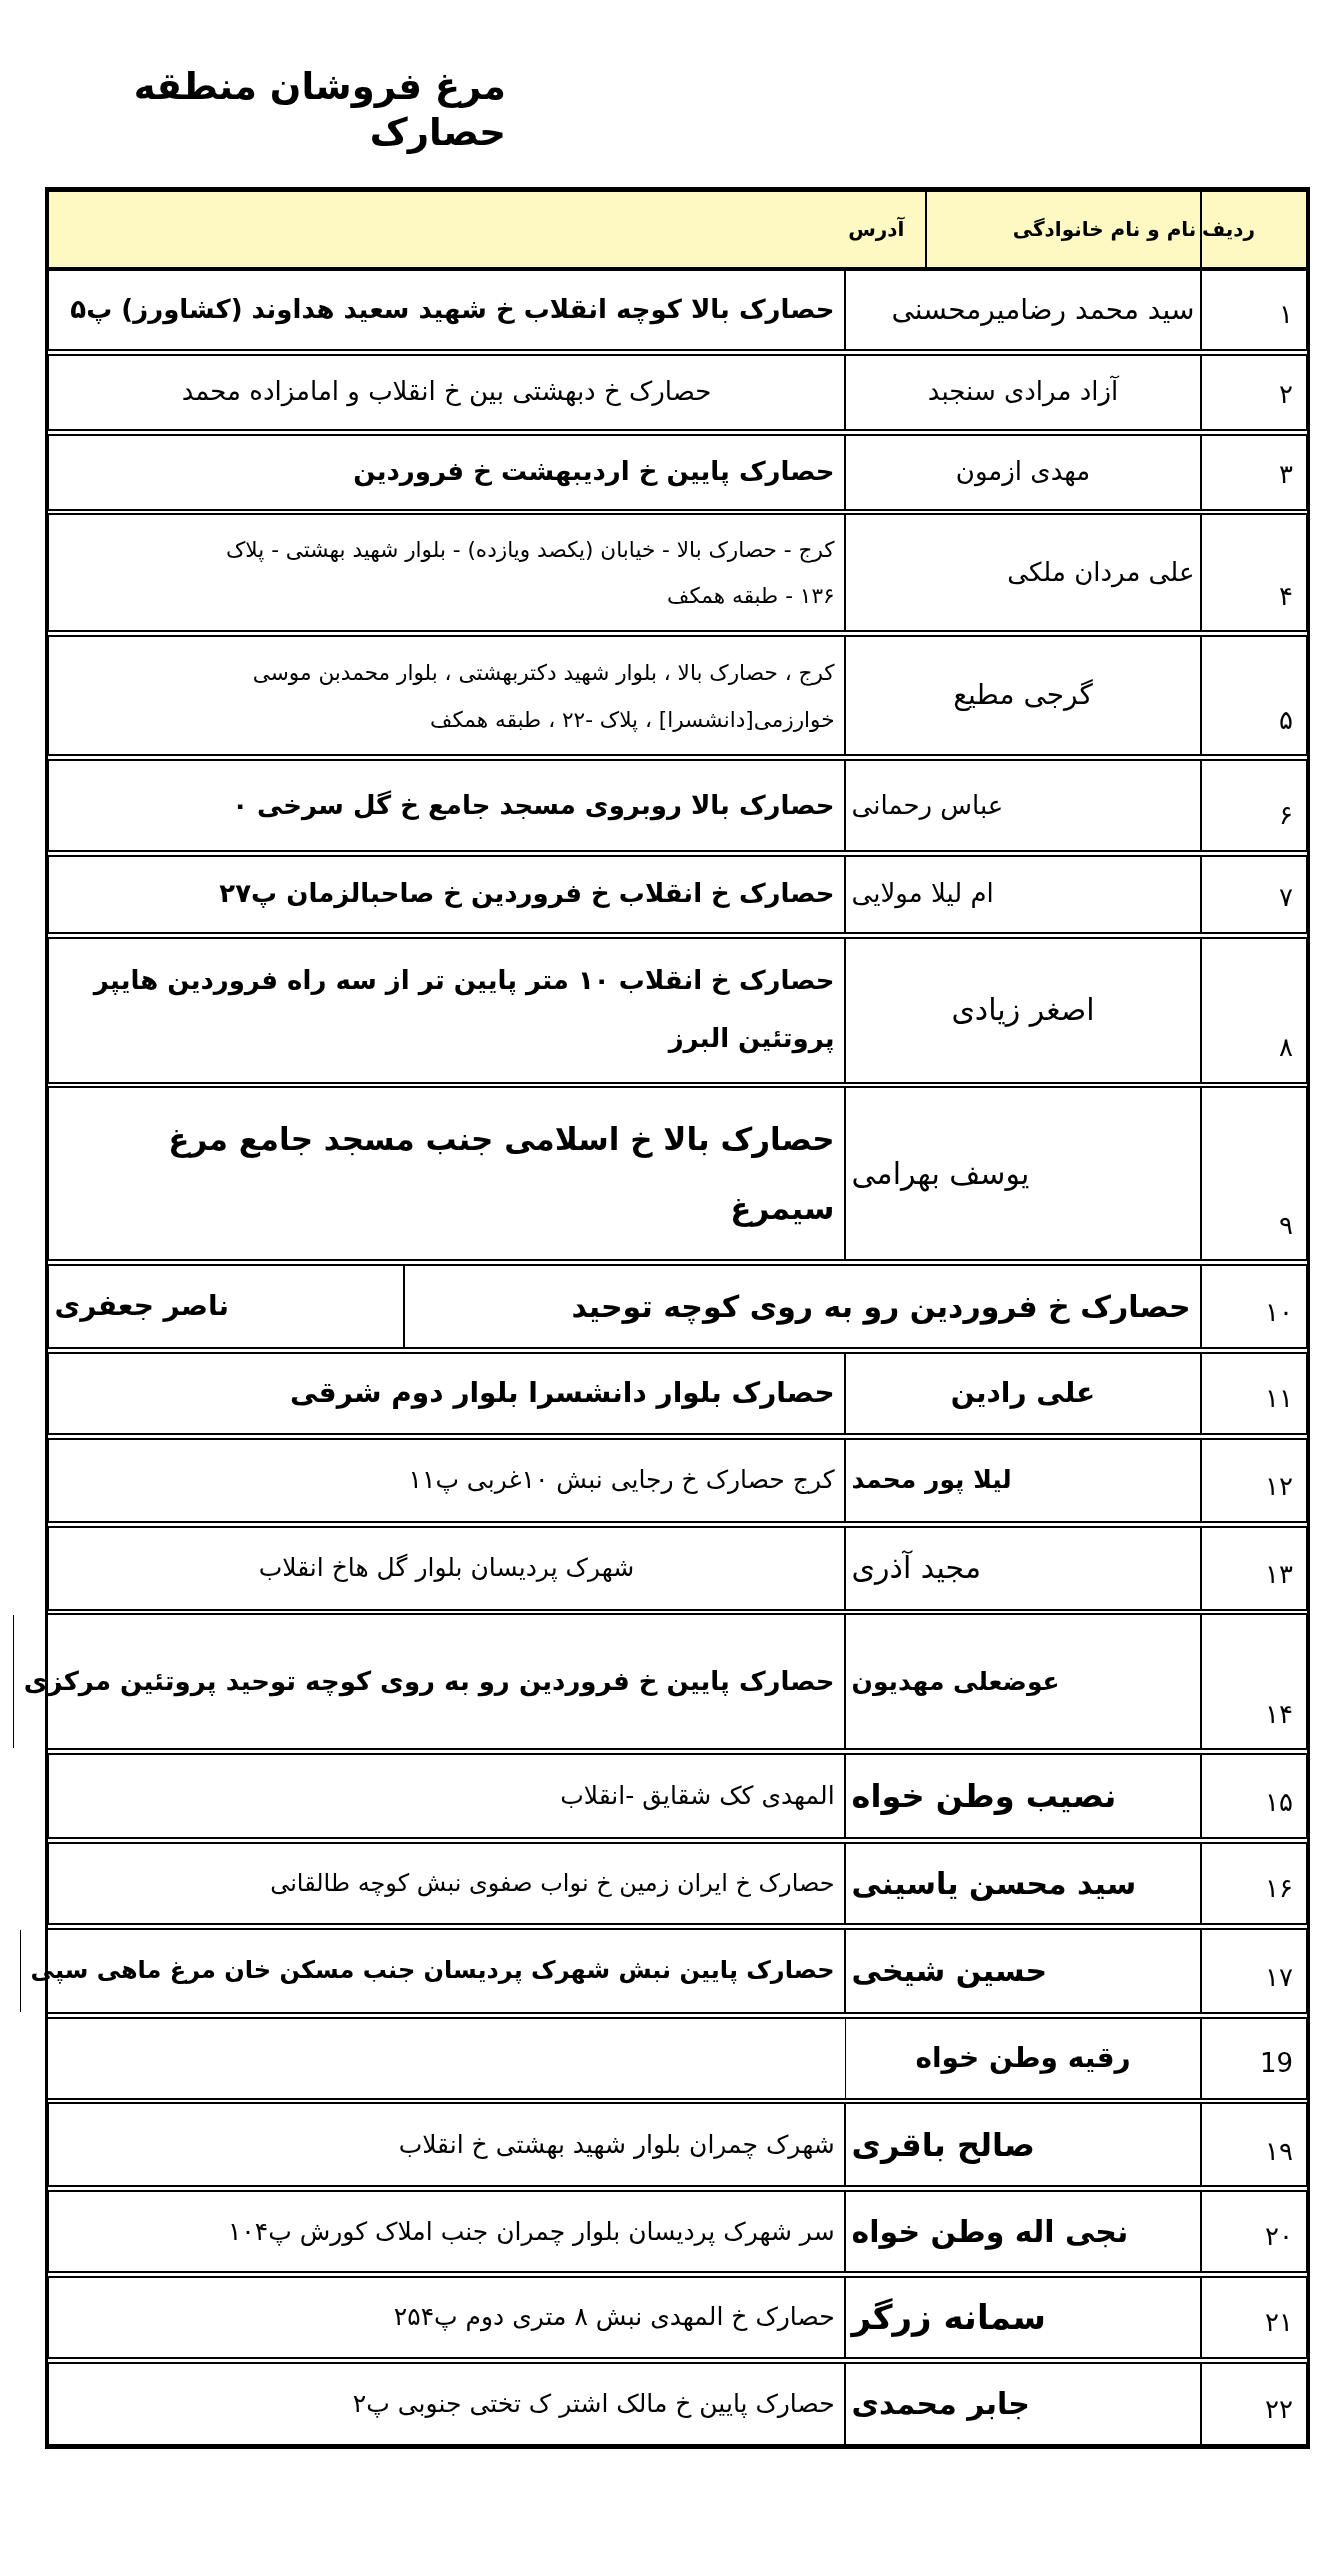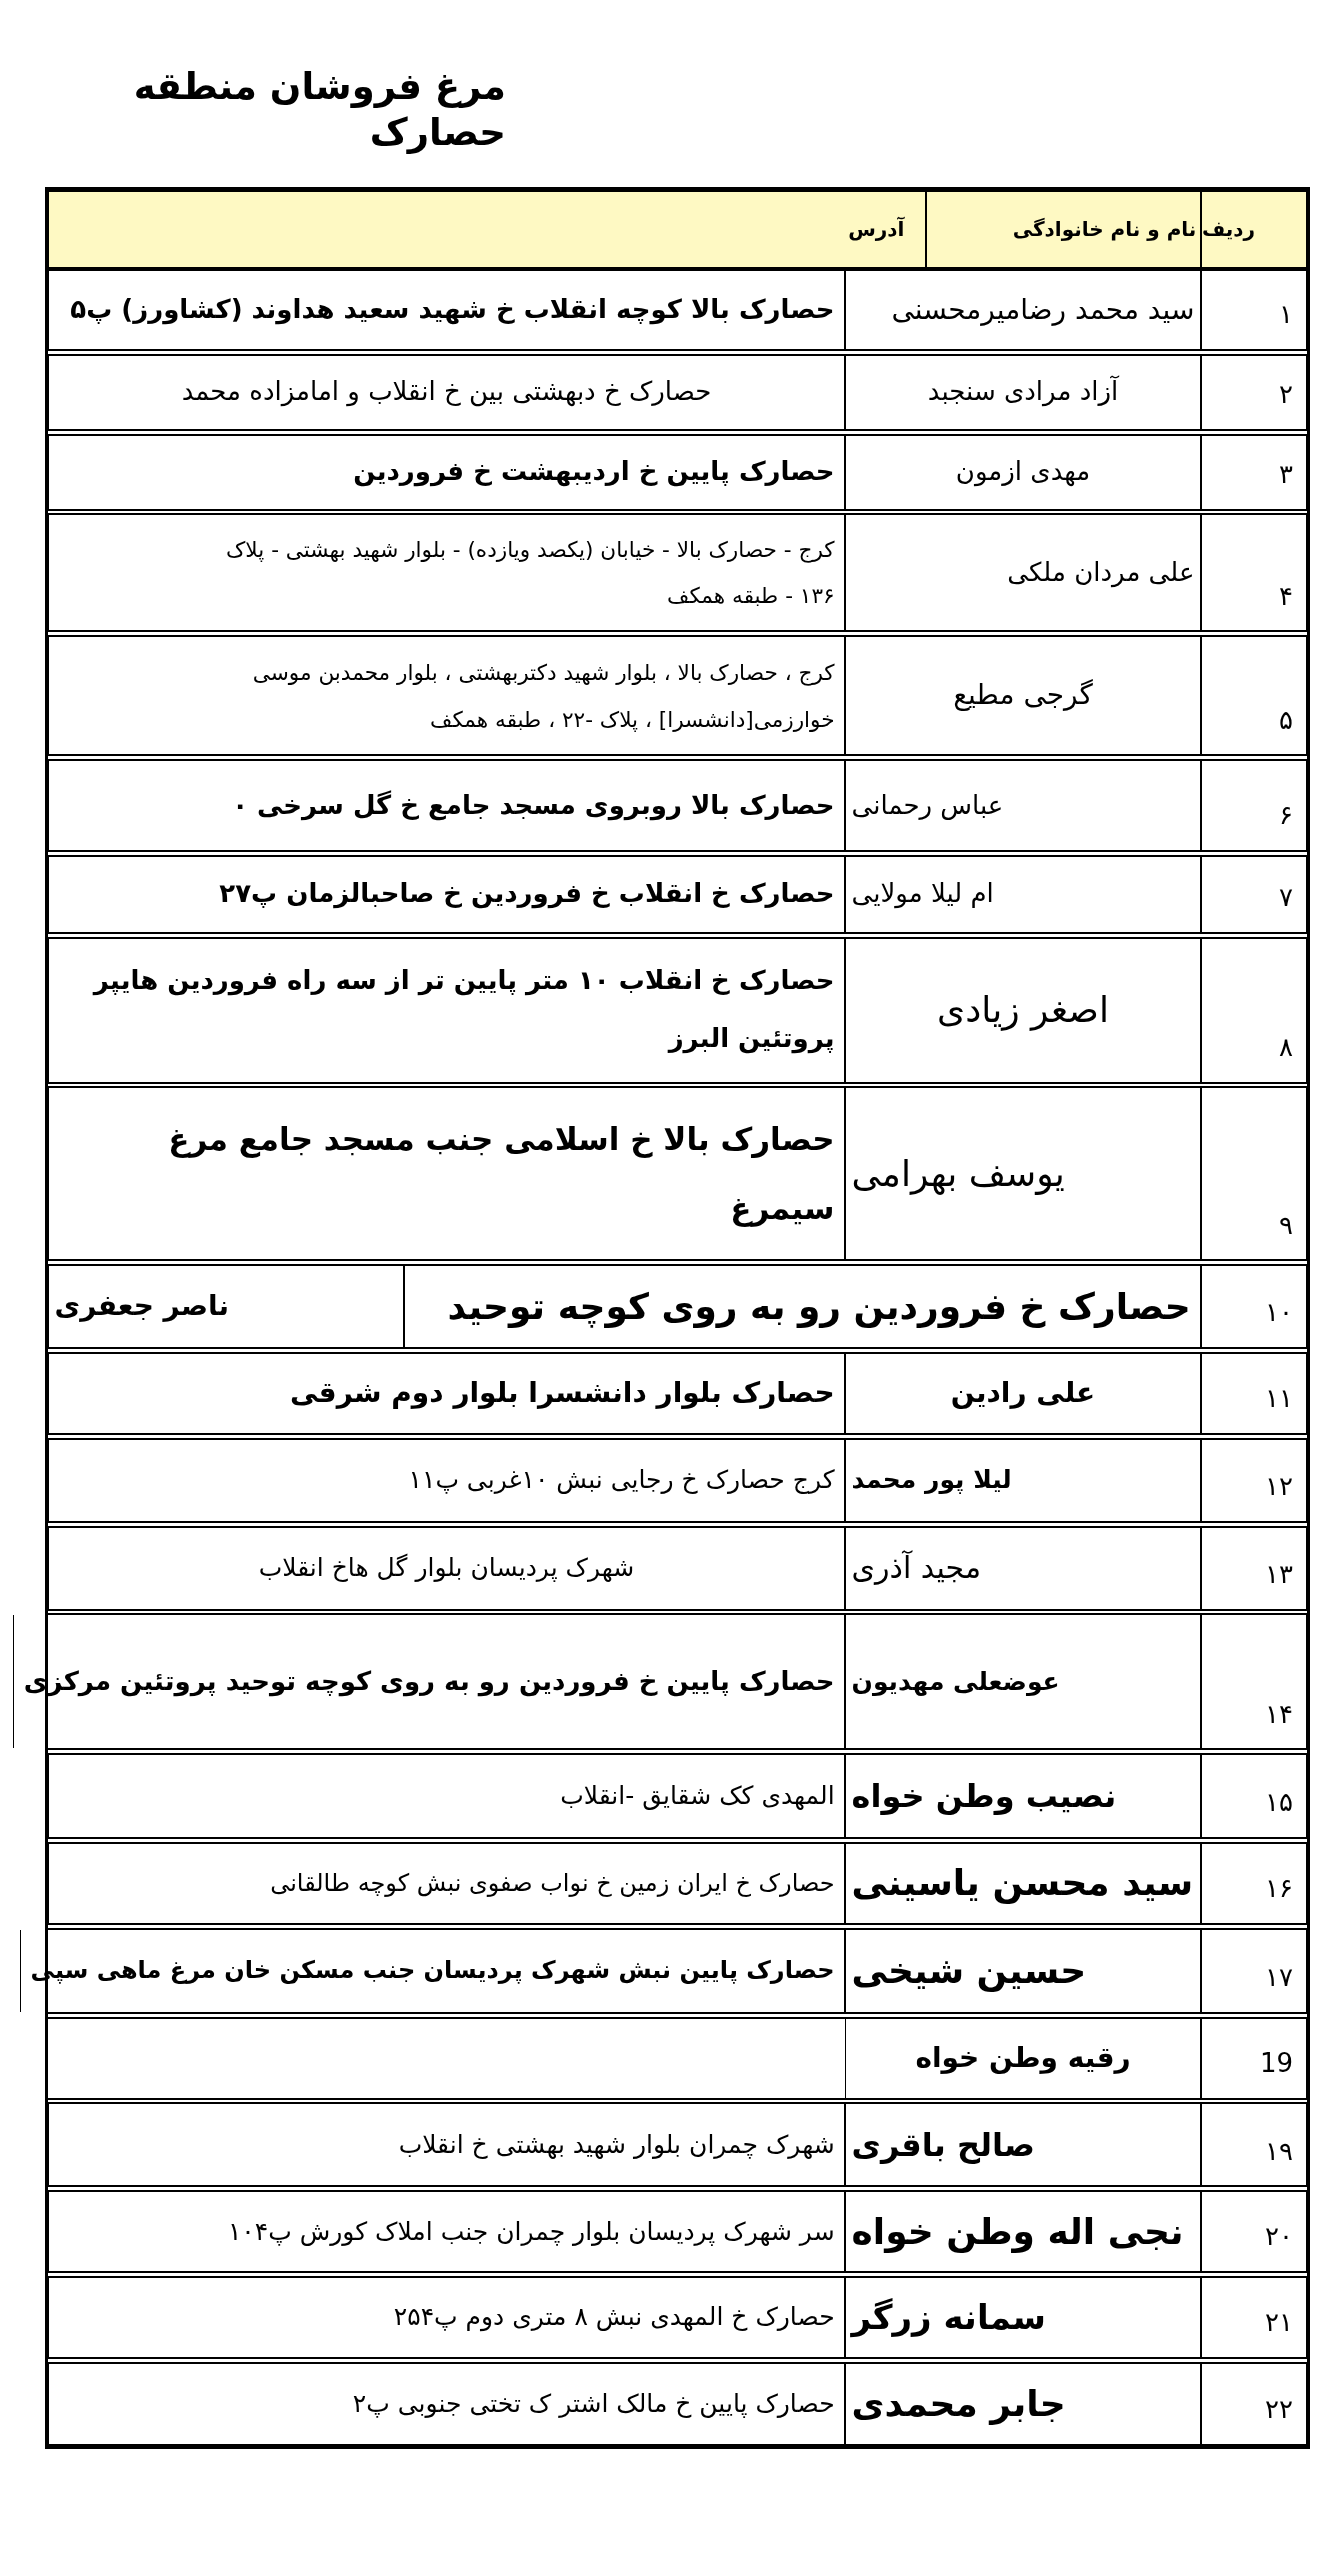--- a/index.html
+++ b/index.html
@@ -44,21 +44,21 @@
   .c-name{flex:0 0 356px;padding:3.7px 5.6px;}
   .c-addr{flex:1 1 auto;padding:3.7px 9.4px;justify-content:space-evenly;}
   
   .hdr .tcell{background:#fef9c3;justify-content:center;font-weight:bold;font-size:20px;}
   .hdr{min-height:79px;}
   .hdr .h-num {flex:0 0 106px;text-align:left;padding:0;}
   .hdr .h-name{flex:0 0 275px;text-align:right;padding:0 3.7px 0 0;}
   .hdr .h-addr{flex:1 1 auto;text-align:right;padding:0 20.6px 0 0;}
   
   .f23{font-size:21.6px}.f26{font-size:24px}.f27{font-size:25px}.f28{font-size:26px}
-  .f29{font-size:30px}.f30{font-size:28px}.f32{font-size:36px}.f33{font-size:31px}
+  .f29{font-size:30px}.f30{font-size:28px}.f32{font-size:30px}.f33{font-size:31px}
   .f34{font-size:32px}.f36{font-size:34px}
   .b{font-weight:bold}
   .ta-r{text-align:right}.ta-c{text-align:center}.ta-l{text-align:left}
   .ovf{white-space:nowrap}
   .addr-line{display:block;}
 </style>
 </head>
 <body>
 
 <div id="page">

